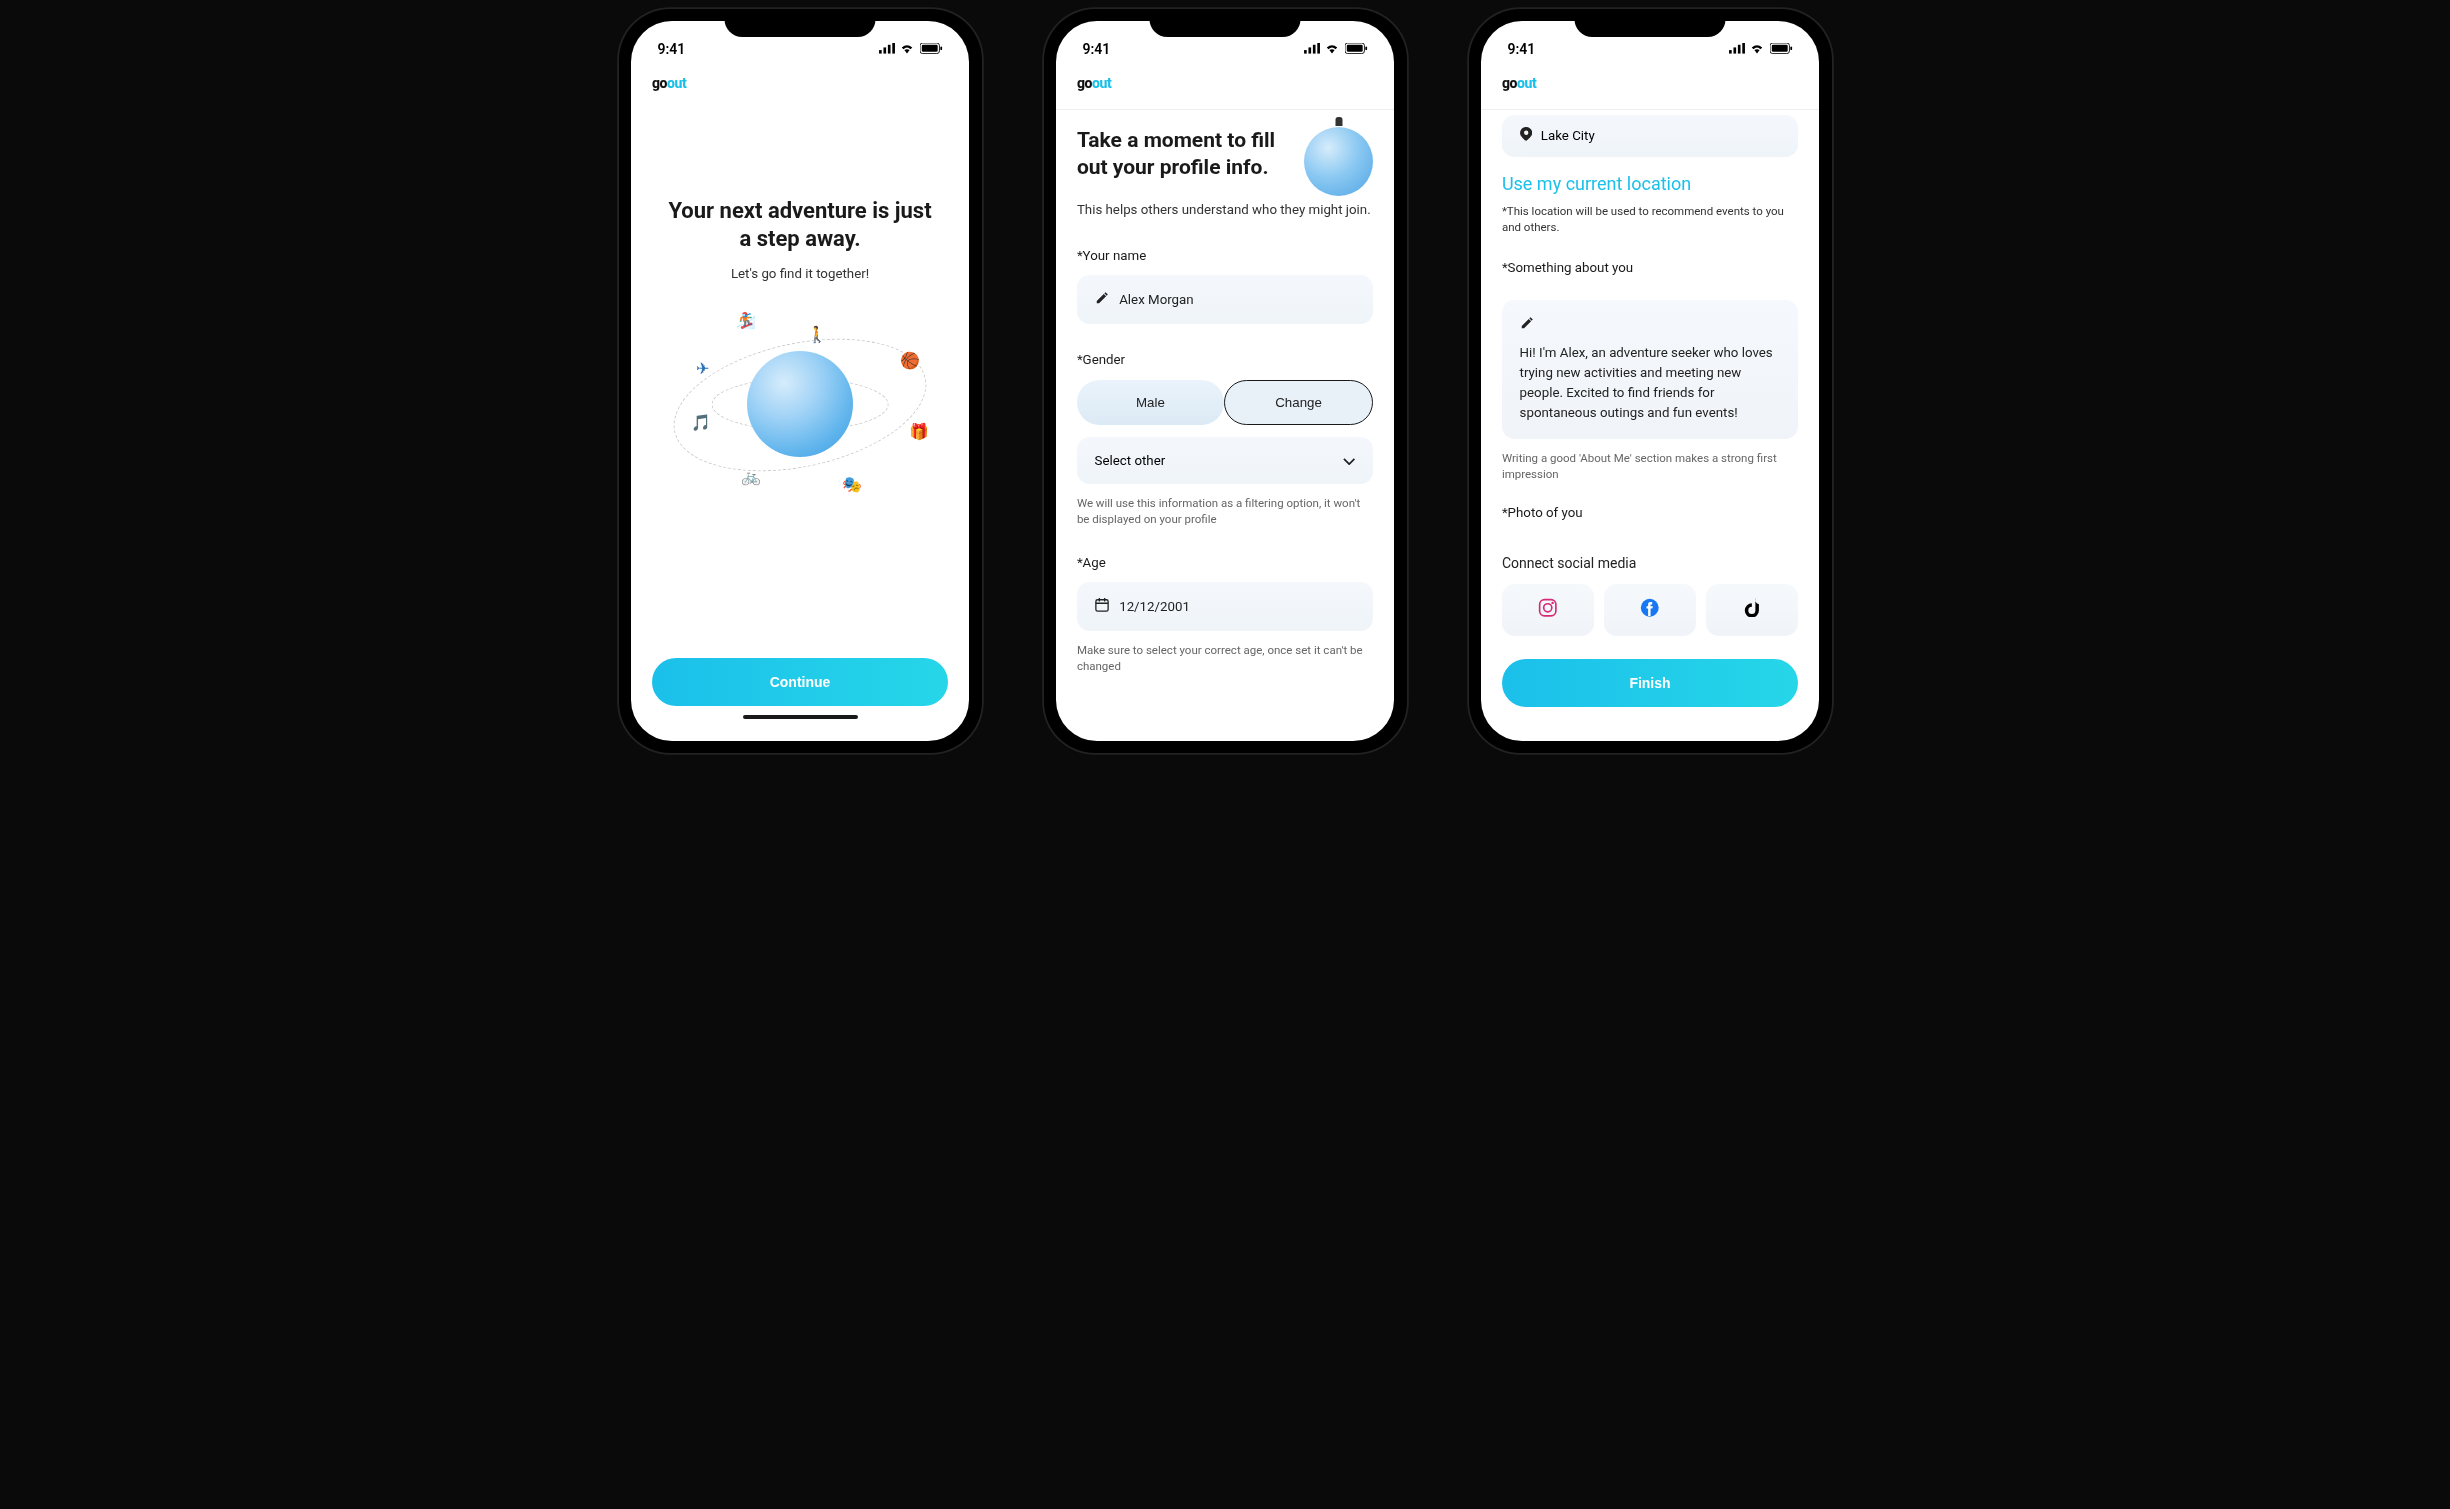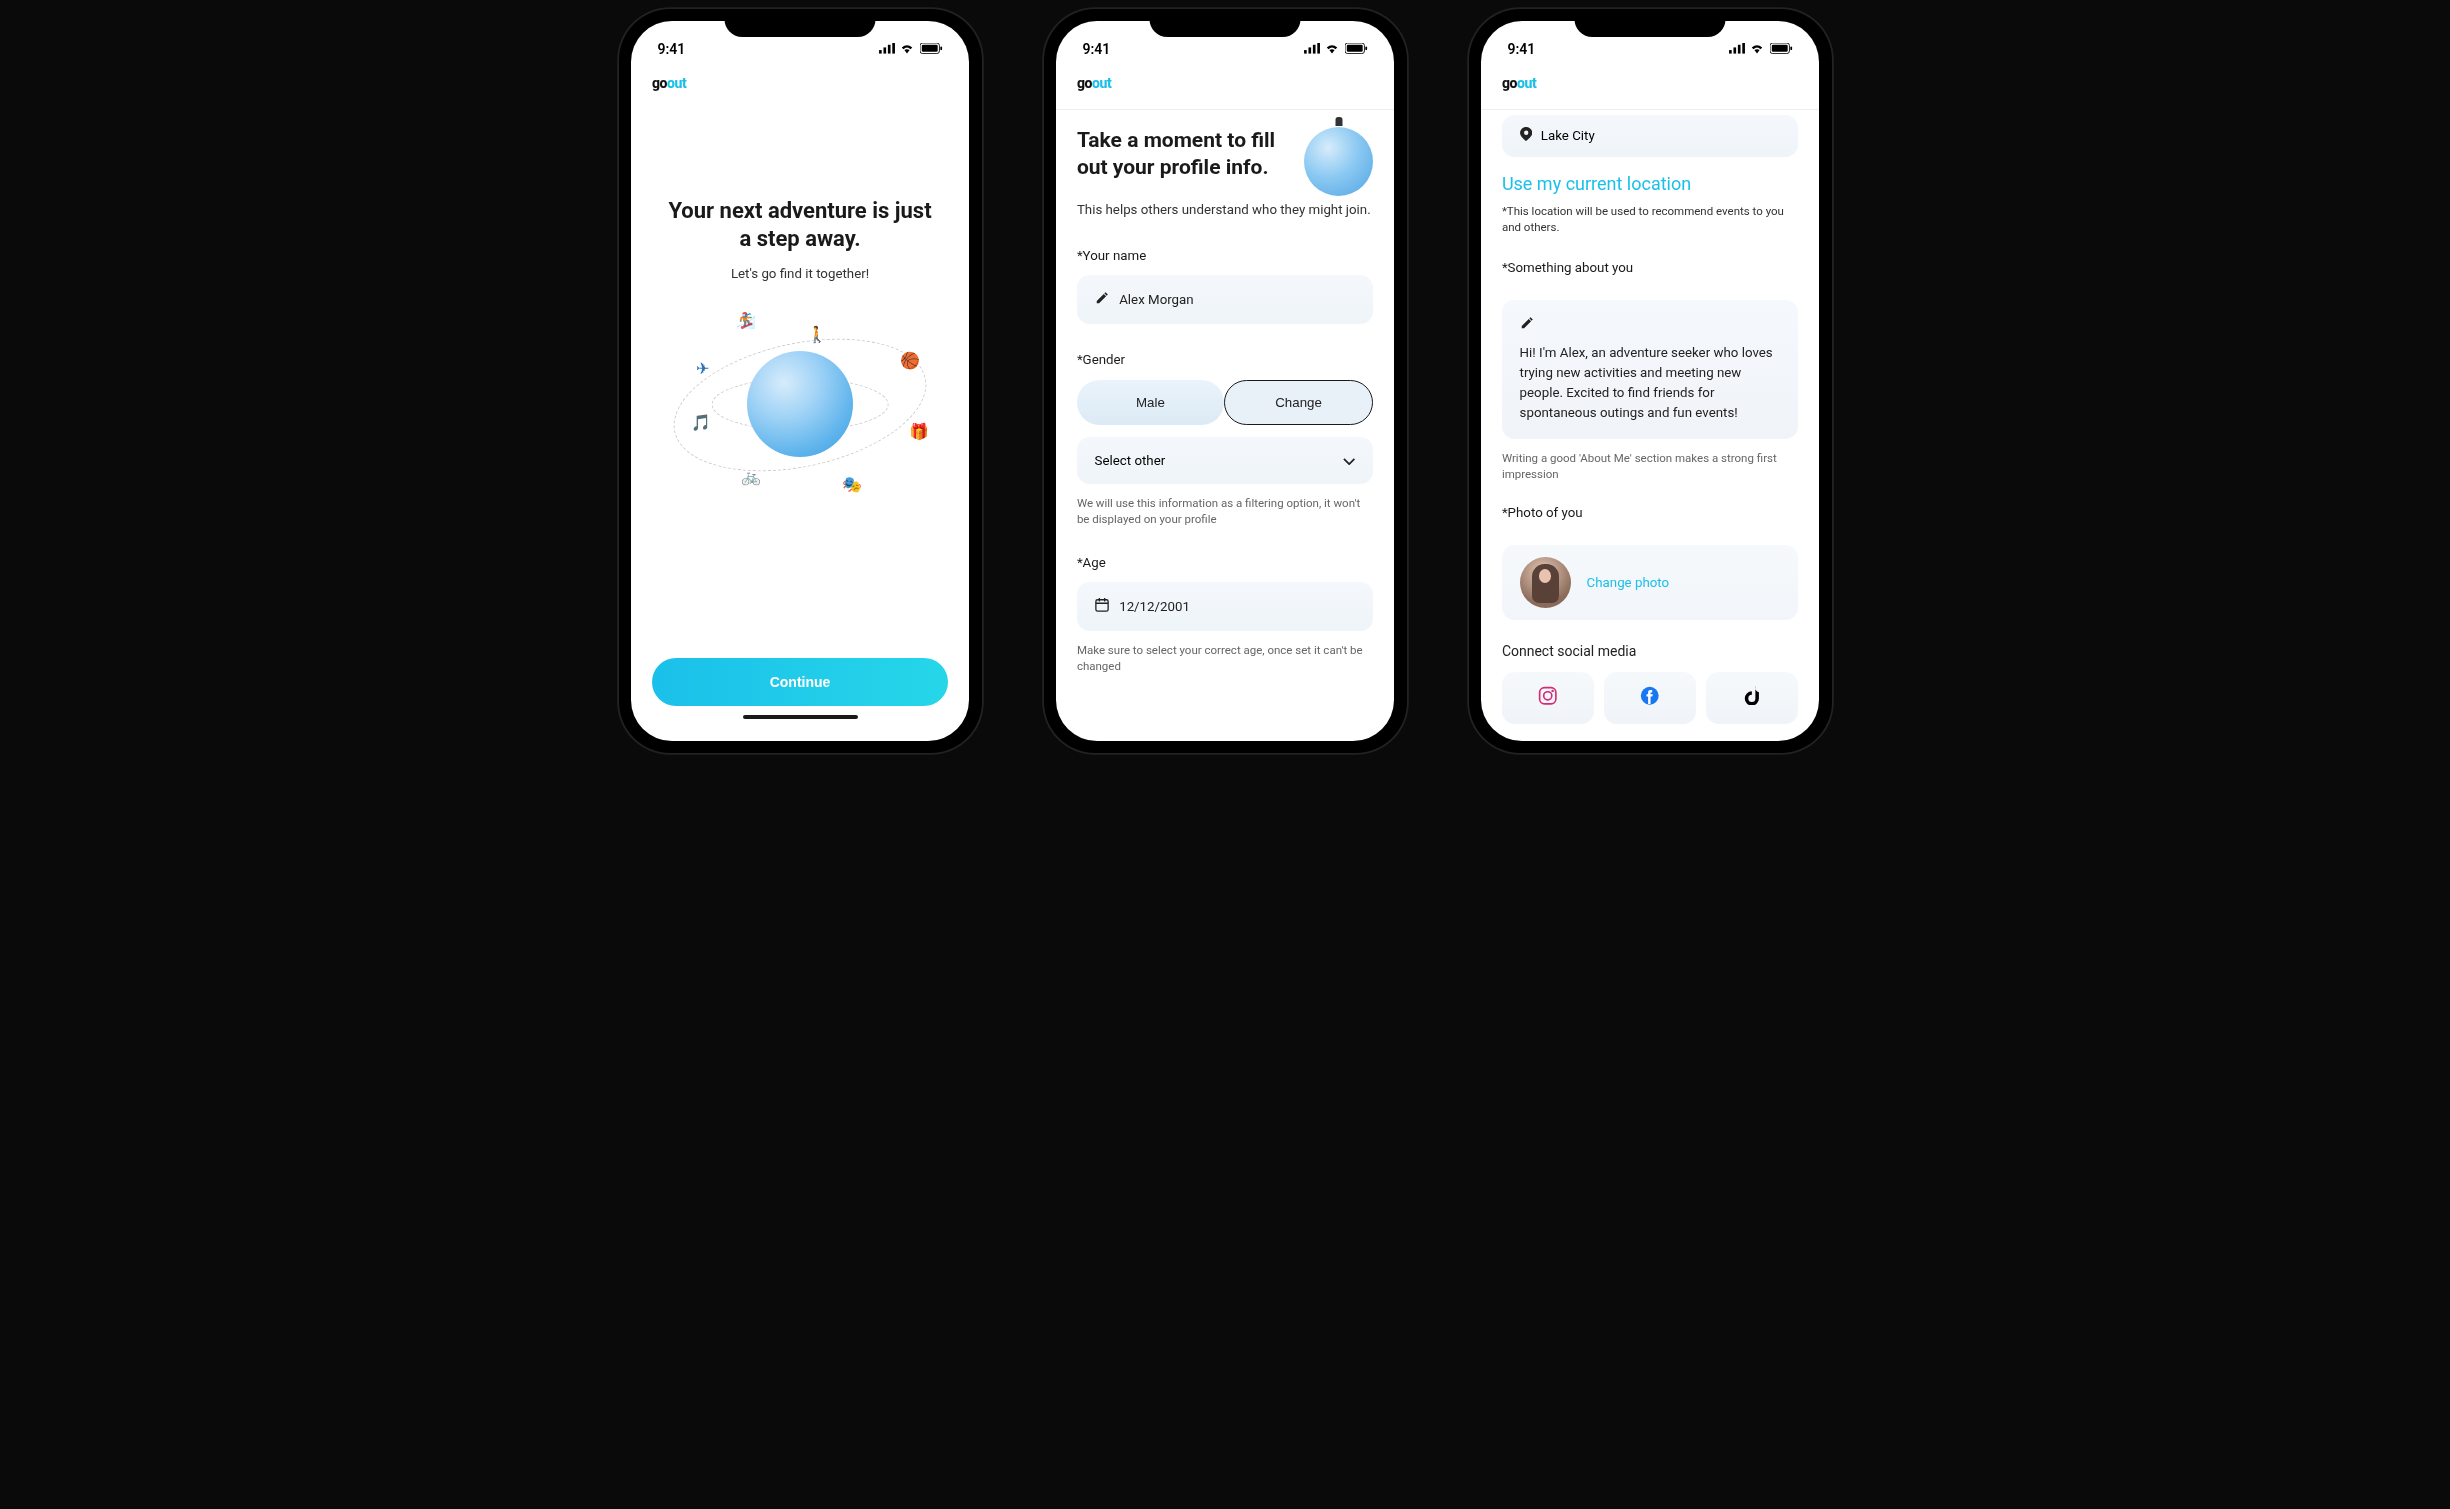--- a/index.html
+++ b/index.html
@@ -419,24 +419,20 @@
       <div class="field-label" style="margin-top:25px">*Something about you</div>
       <div class="about-box">
         <span><svg width="14" height="14" viewBox="0 0 24 24">
               <path d="M3 21 L3 17 L15 5 L19 9 L7 21 Z M16 4 L20 8 L22 6 L18 2 Z" fill="#222"></path>
             </svg></span>
         <div class="about-text">Hi! I'm Alex, an adventure seeker who loves trying new activities and meeting new people. Excited to find friends for spontaneous outings and fun events!</div>
       </div>
       <div class="helper-text">Writing a good 'About Me' section makes a strong first impression</div>
 
       <div class="field-label" style="margin-top:23px">*Photo of you</div>
-      <div class="photo-row">
-        <div class="avatar"></div>
-        <span class="change-photo">Change photo</span>
-      </div>
 
       <div class="section-label">Connect social media</div>
       <div class="social-row">
         <button class="social-btn">
           <span><svg width="19.5" height="19.5" viewBox="0 0 24 24">
                 <rect x="2" y="2" width="20" height="20" rx="6" fill="none" stroke="#d62976" stroke-width="2"></rect>
                 <circle cx="12" cy="12" r="5" fill="none" stroke="#d62976" stroke-width="2"></circle>
                 <circle cx="18" cy="6" r="1.5" fill="#d62976"></circle>
               </svg></span>
         </button>

